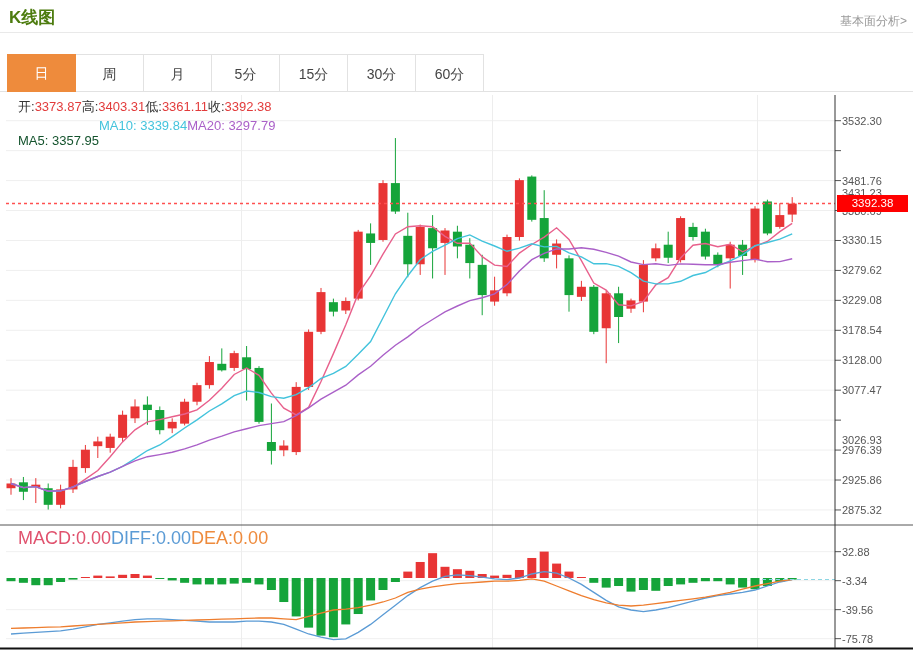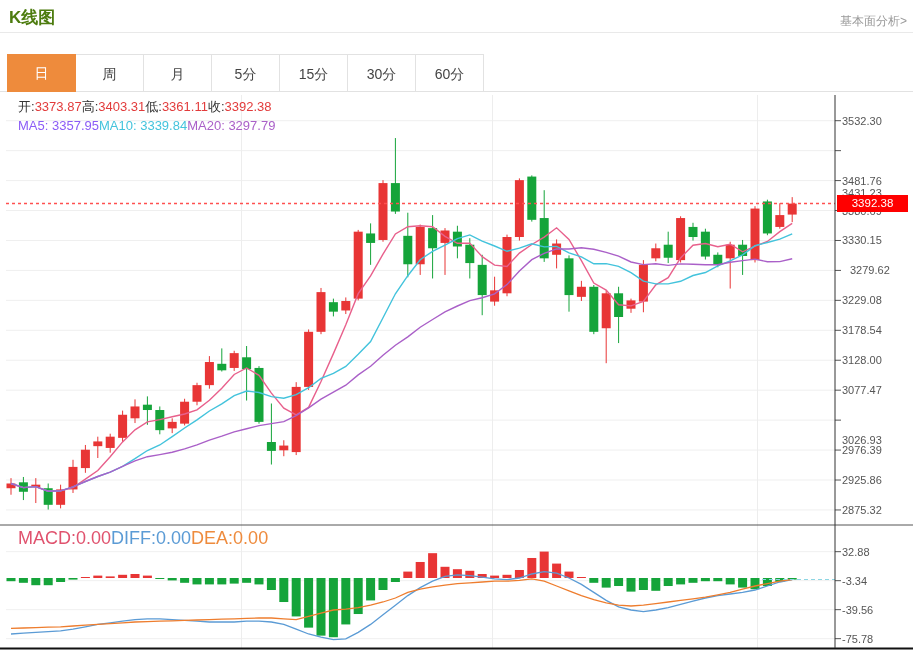--- a/index.html
+++ b/index.html
@@ -286,39 +286,39 @@
   </svg>
 
 <div class="legend-row" id="ohlc-row">
   <span class="pair"><span style="color: rgb(51, 51, 51);">开:</span><span class="val-red" style="color: rgb(226, 59, 59);">3373.87</span></span>
   <span class="pair"><span style="color: rgb(51, 51, 51);">高:</span><span class="val-red" style="color: rgb(226, 59, 59);">3403.31</span></span>
   <span class="pair"><span style="color: rgb(51, 51, 51);">低:</span><span class="val-red" style="color: rgb(226, 59, 59);">3361.11</span></span>
   <span class="pair"><span style="color: rgb(51, 51, 51);">收:</span><span class="val-red" style="color: rgb(226, 59, 59);">3392.38</span></span>
 </div>
 
 <div class="legend-row" id="ma-row">
-  <span class="pair" id="ma5-pair" style="color: #8b5cf6;"><span>MA5:</span>&nbsp;<span>3357.95</span></span>
+  <span class="pair" id="ma5-pair" style="color: #14532d; margin-top: 15px;"><span>MA5:</span>&nbsp;<span>3357.95</span></span>
   <span class="pair" id="ma10-pair" style="color: rgb(67, 195, 220);"><span>MA10:</span>&nbsp;<span>3339.84</span></span>
   <span class="pair" id="ma20-pair" style="color: rgb(170, 96, 200);"><span>MA20:</span>&nbsp;<span>3297.79</span></span>
 </div>
 
 <div class="legend-row" id="macd-row">
   <span class="pair" id="macd-pair" style="color: rgb(224, 82, 110);"><span>MACD:</span><span>0.00</span></span>
   <span class="pair" id="diff-pair" style="color: rgb(91, 155, 213);"><span>DIFF:</span><span>0.00</span></span>
   <span class="pair" id="dea-pair" style="color: rgb(238, 139, 61);"><span>DEA:</span><span>0.00</span></span>
 </div>
 
 <div id="price-tag" style="background: rgb(255, 0, 0); top: 195.103px;">3392.38</div>
 
 <div class="axis-label" style="top: 114.7px;">3532.30</div>
 <div class="axis-label" style="top: 144.645px; margin-top: 30px;">3481.76</div>
 <div class="axis-label" style="top: 187px;">3431.23</div>
 <div class="axis-label" style="top: 204.529px;">3380.69</div>
 <div class="axis-label" style="top: 234.474px;">3330.15</div>
-<div class="axis-label" style="top: 264.413px; margin-left: 8px;">3279.62</div>
+<div class="axis-label" style="top: 264.413px;">3279.62</div>
 <div class="axis-label" style="top: 294.358px;">3229.08</div>
 <div class="axis-label" style="top: 324.303px;">3178.54</div>
 <div class="axis-label" style="top: 354.248px;">3128.00</div>
 <div class="axis-label" style="top: 384.187px;">3077.47</div>
 <div class="axis-label" style="top: 414.132px; margin-top: 20px;">3026.93</div>
 <div class="axis-label" style="top: 444.077px;">2976.39</div>
 <div class="axis-label" style="top: 474.016px;">2925.86</div>
 <div class="axis-label" style="top: 503.961px;">2875.32</div>
 <div class="axis-label" style="top: 545.676px;">32.88</div>
 <div class="axis-label" style="top: 574.674px;">-3.34</div>

